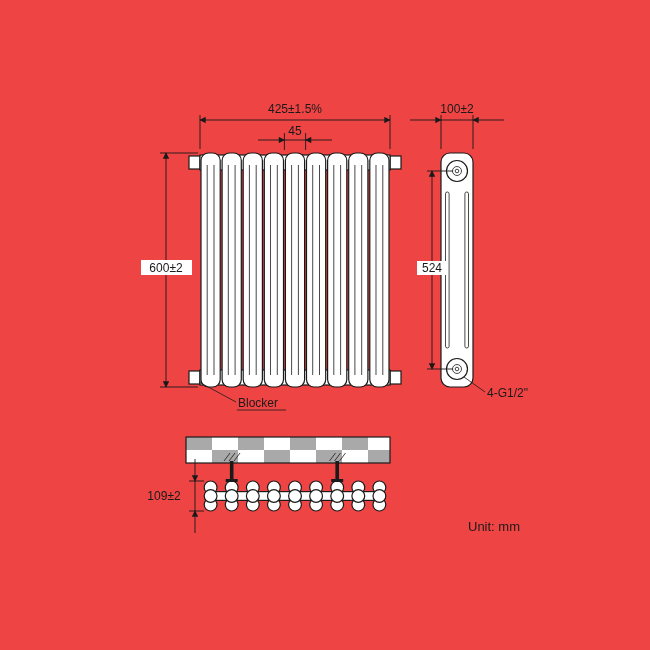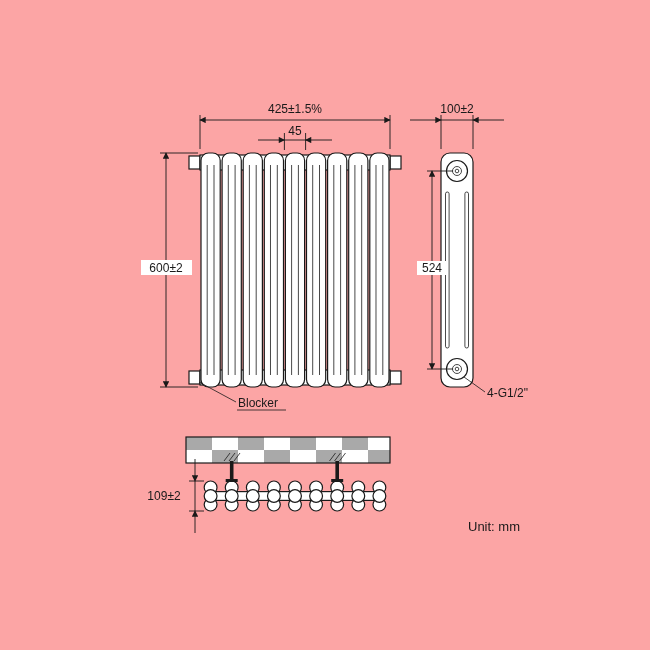--- a/index.html
+++ b/index.html
@@ -1,19 +1,19 @@
 <!DOCTYPE html>
 <html><head>
 <meta charset="utf-8">
 <style>
   html,body { margin:0; padding:0; background:#ffffff; }
   .canvas {
     position:relative;
     width:650px; height:650px;
-    background:#fca5a5;
+    background:#ef4444;
     font-family:"Liberation Sans", sans-serif;
     overflow:hidden;
   }
   .s    { fill:#ffffff; stroke:#1a1a1a; stroke-width:1.2; }
   .thin { stroke:#1a1a1a; stroke-width:0.8; fill:none; }
   .dim  { stroke:#1a1a1a; stroke-width:0.9; fill:none; }
   .txt  { font-family:"Liberation Sans", sans-serif; font-size:12px; fill:#1a1a1a; }
   .txtbg{ fill:#ffffff; stroke:none; }
   .blackfill { fill:#1a1a1a; stroke:none; }
 </style>

